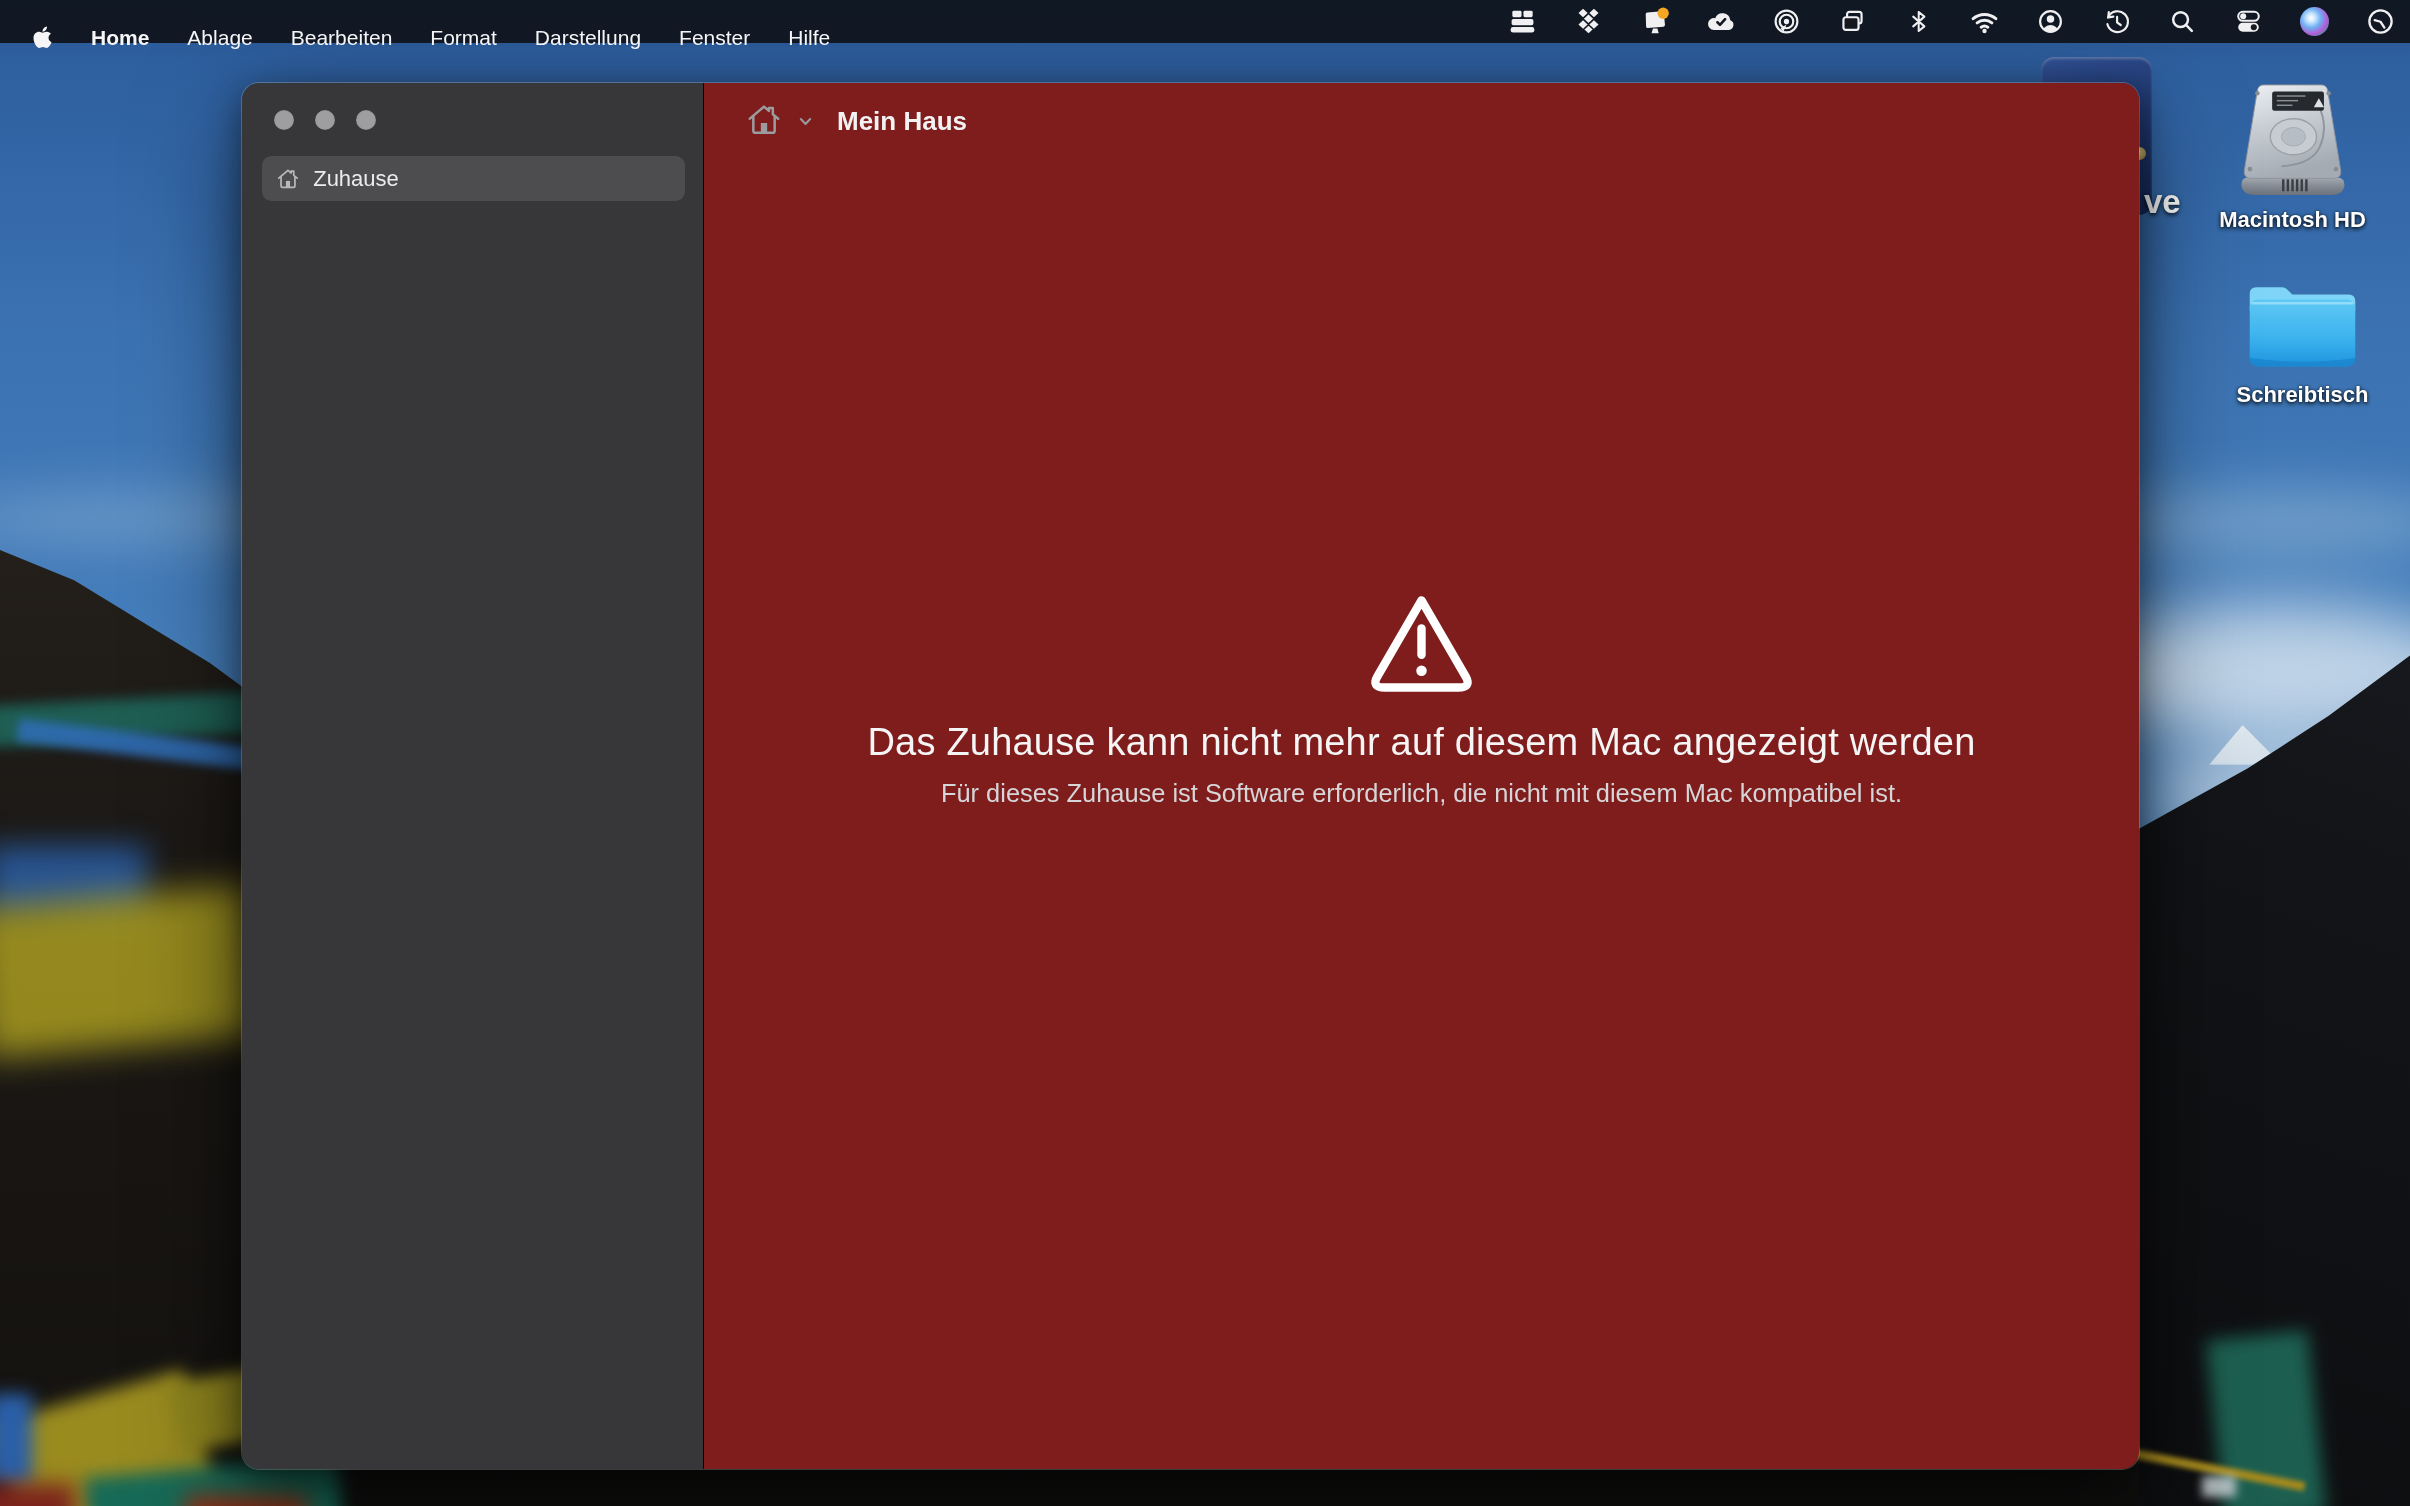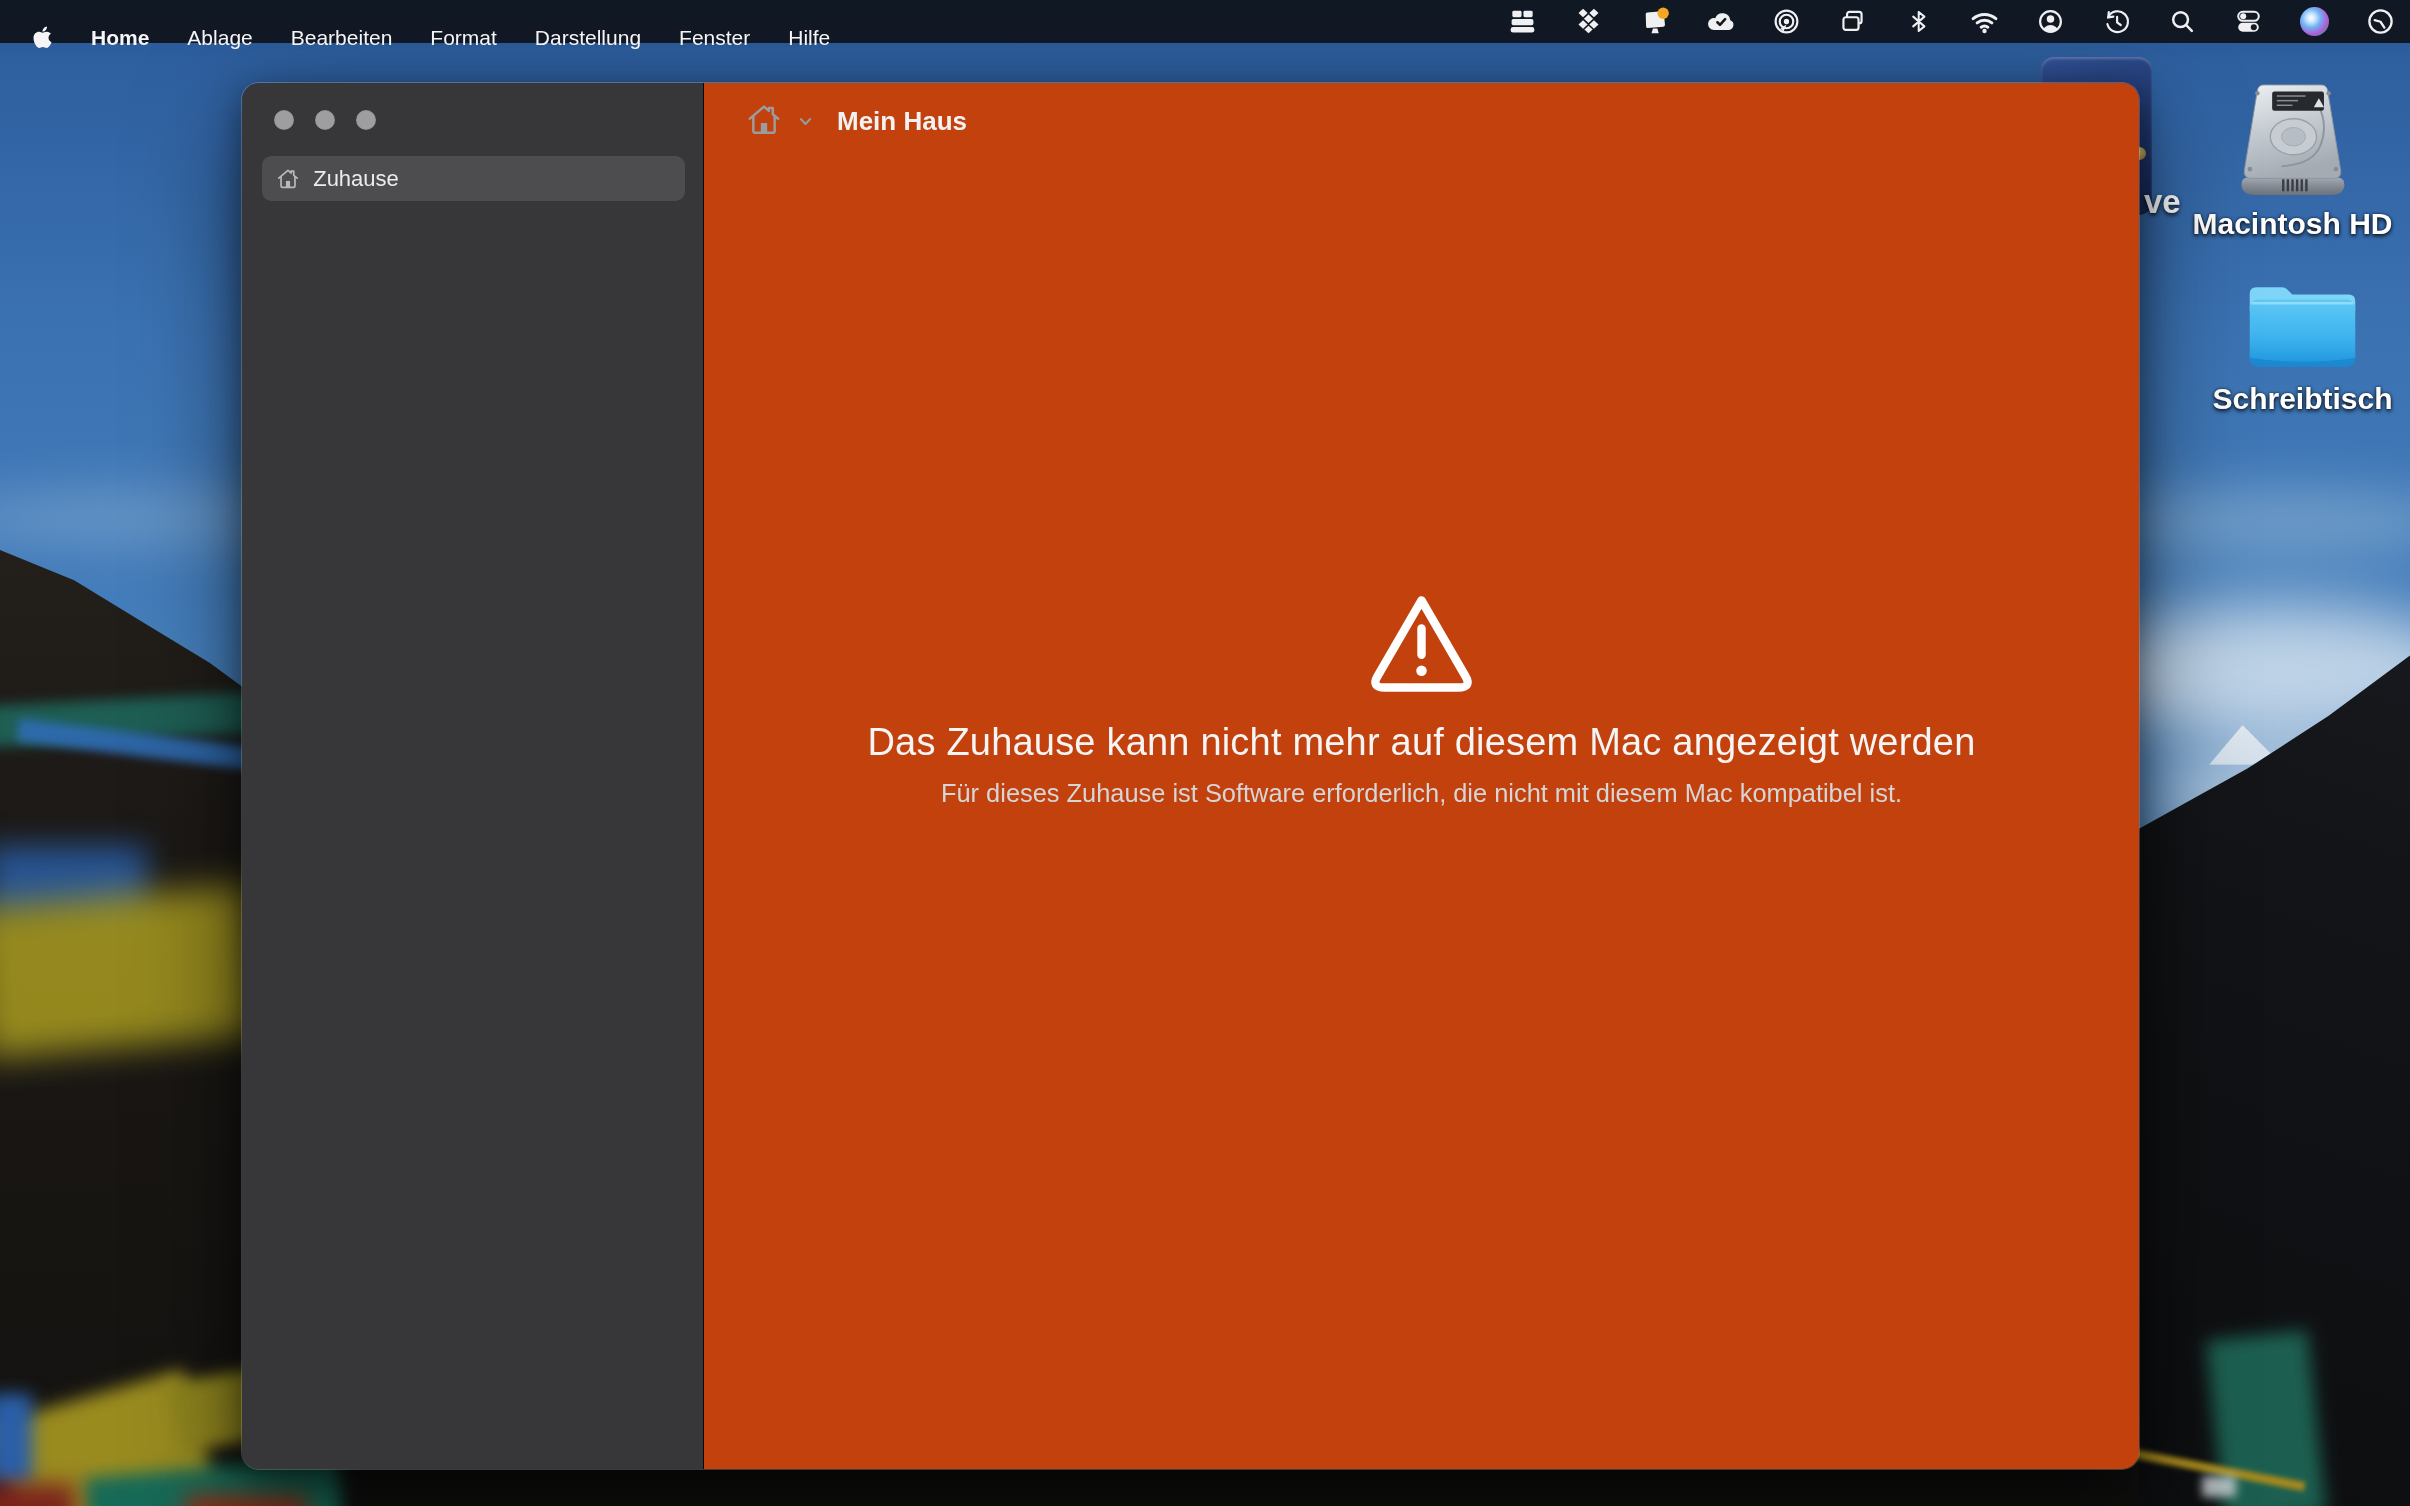--- a/index.html
+++ b/index.html
@@ -56,32 +56,32 @@
 
   
   .window { position:absolute; left:242px; top:83px; width:1897px; height:1386px; z-index:5;
     border-radius:17px; overflow:hidden; display:flex;
     box-shadow:0 0 0 0.9px rgba(255,255,255,0.22), 0 38px 104px rgba(0,0,0,0.55), 0 9.4px 34px rgba(0,0,0,0.45); }
   .sidebar { width:462px; height:100%; background:#373739; border-right:1.9px solid #070708; position:relative; flex:none; }
   .traffic-lights { position:absolute; left:32px; top:27px; display:flex; gap:21px; }
   .tl { width:20px; height:20px; border-radius:50%; background:#9e9ea0; box-shadow:inset 0 0 0.9px rgba(0,0,0,.35); cursor:default; }
   .sb-item { position:absolute; left:20px; top:73px; width:423px; height:45px; border-radius:9.4px;
     background:#4d4d50; display:flex; align-items:center; padding-left:13px; gap:12.2px; color:#ececee; font-size:22px; }
-  .content { flex:1; height:100%; background:#c2410c; position:relative; }
+  .content { flex:1; height:100%; background:#7f1d1d; position:relative; }
   .titlebar-row { position:absolute; left:0; top:0; width:100%; height:72px; }
   .home-selector { position:absolute; left:38px; top:17px; display:flex; align-items:flex-start; gap:13px;
     background:none; border:none; cursor:default; }
   .win-title { position:absolute; left:133px; top:22.6px; font-size:26px; font-weight:700; color:#f2f2f3; white-space:nowrap; }
   .error-block { position:absolute; left:0; top:508px; width:100%; display:flex; flex-direction:column; align-items:center; }
   .error-title { margin-top:24.5px; font-size:38px; font-weight:400; color:#f5f5f6; letter-spacing:0.2px; }
   .error-subtitle { margin-top:15px; font-size:25.4px; font-weight:400; color:#d6d6d8; }
 
   
   .desktop-icon { position:absolute; width:137px; display:flex; flex-direction:column; align-items:center; z-index:2; cursor:default; }
-  .di-label { margin-top:8.5px; font-size:30px; font-weight:700; color:#ffffff; text-align:center;
+  .di-label { margin-top:8.5px; font-size:22px; font-weight:700; color:#ffffff; text-align:center;
     text-shadow:0 1.9px 4.7px rgba(0,0,0,.85), 0 0 2.8px rgba(0,0,0,.6); white-space:nowrap; }
   .icon-hd { left:2224px; top:81px; }
   .icon-folder { left:2234px; top:275px; }
   .ext-drive { position:absolute; left:2041px; top:57px; width:111px; height:158px; z-index:1; border-radius:13px;
     background:linear-gradient(160deg,#33549b 0%,#24407c 35%,#16295c 100%); box-shadow:inset 0 1.9px 2.8px rgba(255,255,255,.25); }
   .ext-drive .jewel { position:absolute; left:92px; top:90px; width:13px; height:13px; border-radius:50%;
     background:radial-gradient(circle at 35% 35%, #e8d9a0, #9c7c28); }
   .ext-label { position:absolute; left:2144px; top:183px; z-index:2; font-size:33px; font-weight:700; color:#fff;
     text-shadow:0 1.9px 4.7px rgba(0,0,0,.85); }
 </style>

